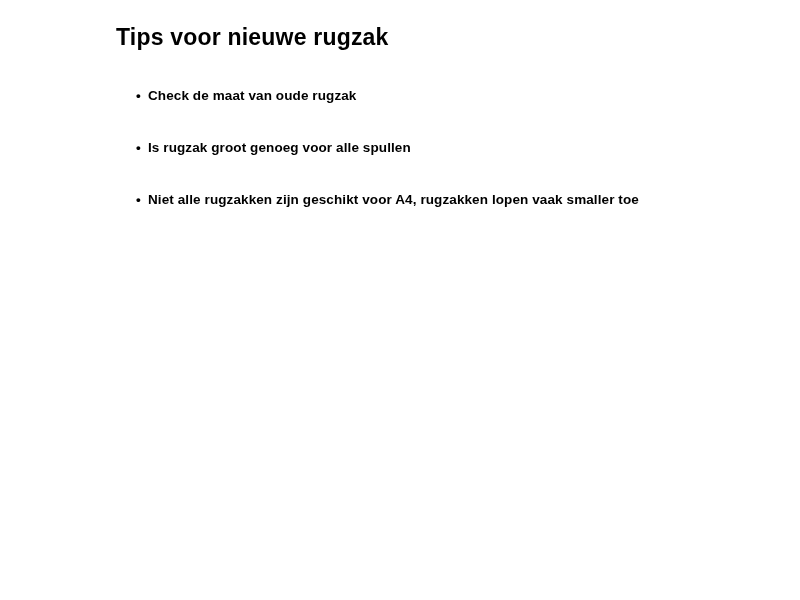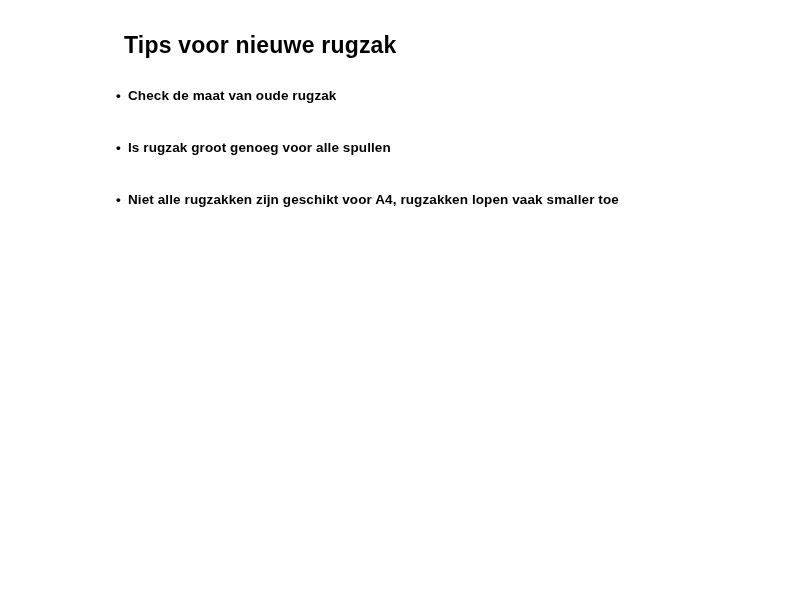--- a/index.html
+++ b/index.html
@@ -17,39 +17,40 @@
     position: absolute;
     left: 0;
     top: 0;
     width: 800px;
     height: 600px;
   }
   .title {
     position: absolute;
     left: 116px;
     top: 24px;
-    margin: 8px;
+    margin: 0;
     font-size: 23px;
     font-weight: bold;
     letter-spacing: 0.2px;
     white-space: nowrap;
   }
   .bullets {
     position: absolute;
     left: 116px;
     top: 87px;
     margin: 0;
     padding: 0;
     list-style: none;
   }
   .bullet {
     height: 52px;
     font-size: 13.5px;
     line-height: 18px;
     white-space: nowrap;
+    margin-left: 20px;
   }
   .marker {
     display: inline-block;
     width: 12px;
     font-size: 13.5px;
   }
   .text {
     letter-spacing: 0.1px;
   }
 </style>

